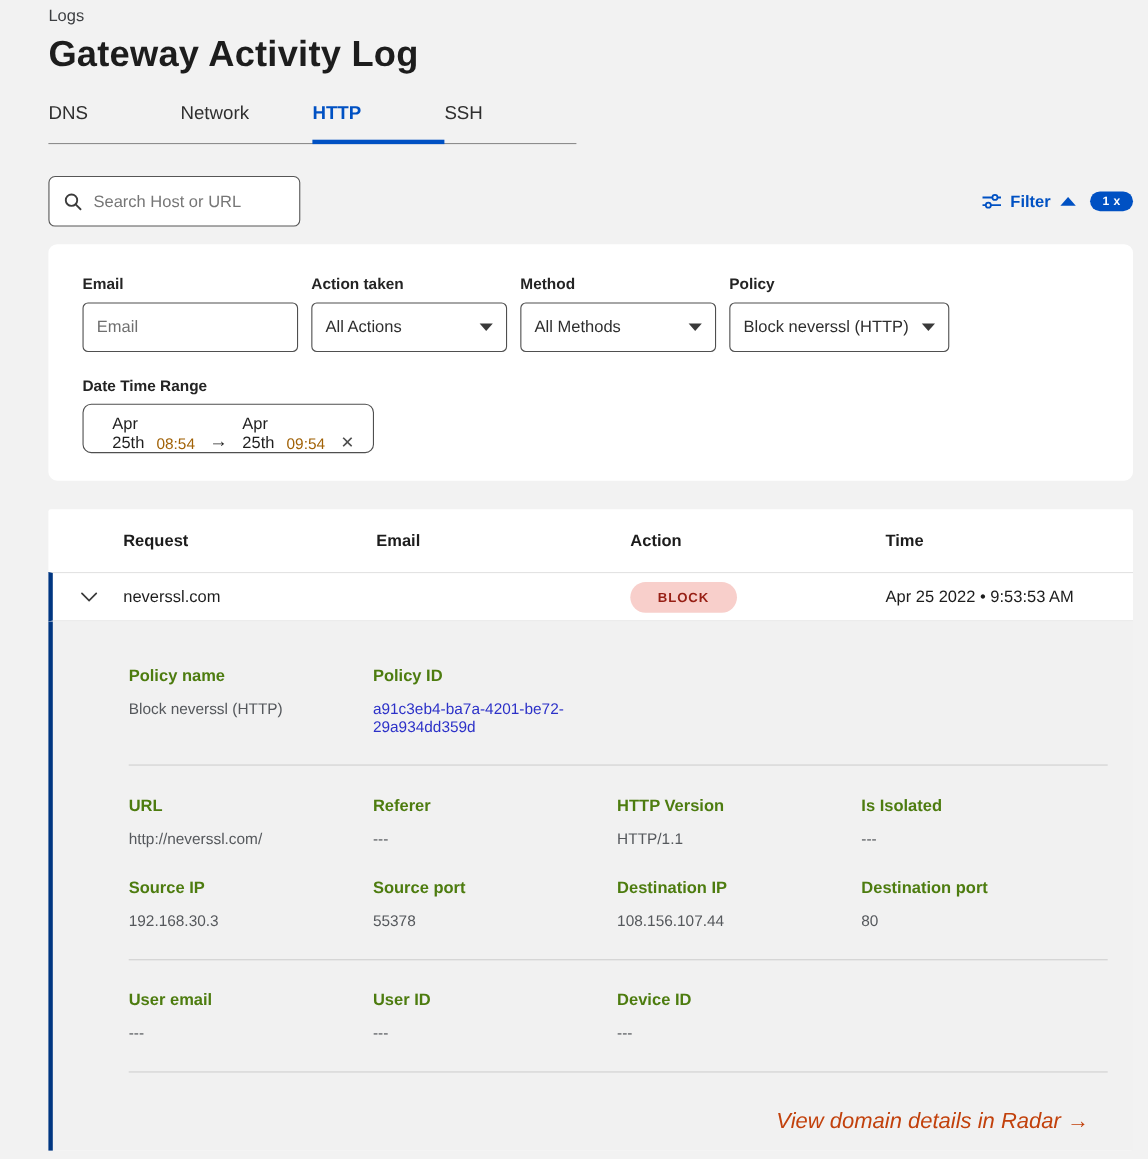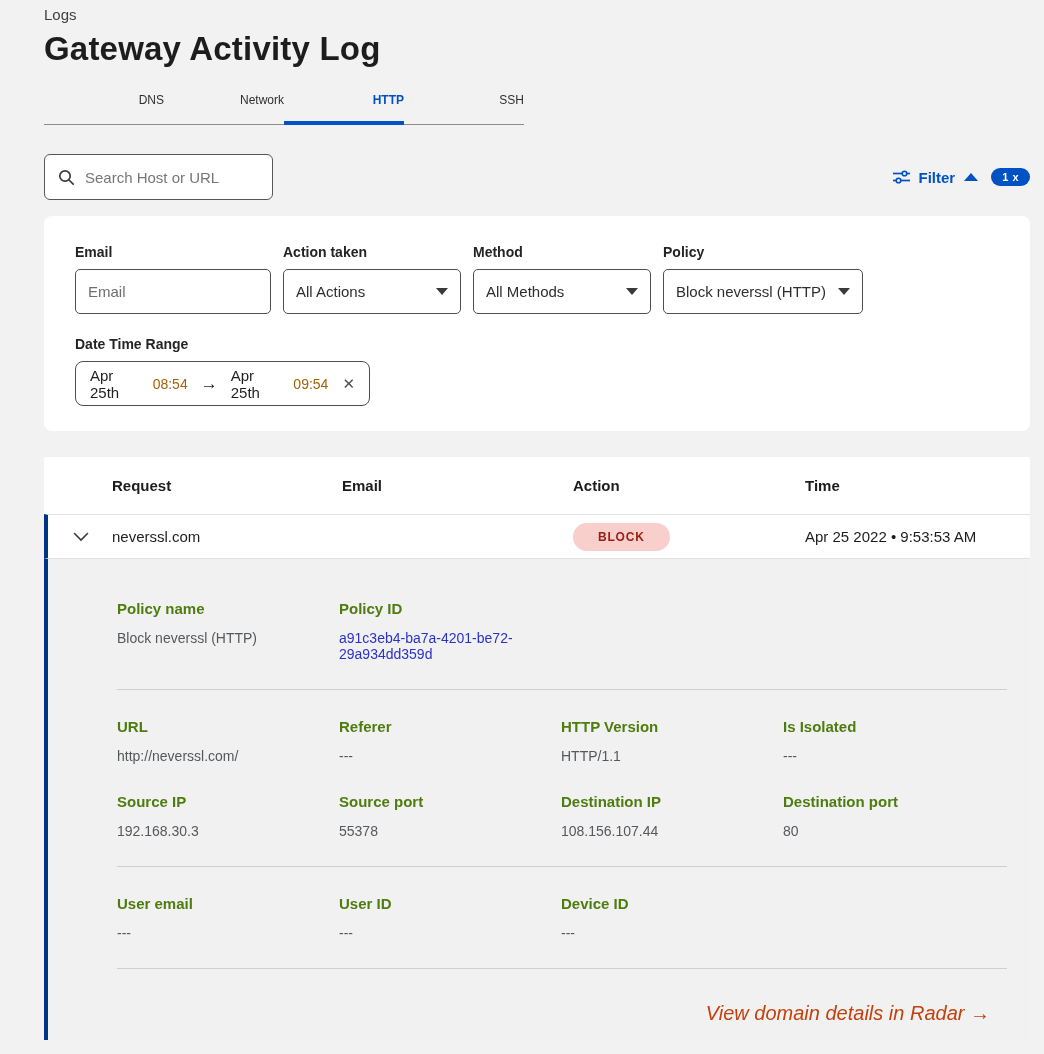--- a/index.html
+++ b/index.html
@@ -10,21 +10,21 @@
     color:#1f1f1f;
   }
   .page { padding:4px 14px 0 44px; }
 
   
   .breadcrumb { font-size:15px; color:#3d3f42; padding-top:2px; }
   .page-title { font-size:33px; font-weight:700; color:#1d1d1d; margin-top:7px; letter-spacing:.2px; }
 
   
   .tabs { display:flex; width:480px; margin-top:16px; border-bottom:1px solid #8d8d8d; }
-  .tab { width:120px; text-align:right; font-size:12px; color:#2f2f2f; padding:9px 0 14px;
+  .tab { width:120px; text-align:left; font-size:17px; color:#2f2f2f; padding:9px 0 14px;
          border-bottom:4px solid transparent; margin-bottom:-1px; cursor:pointer; }
   .tab.active { color:#0051c3; font-weight:700; border-bottom-color:#0051c3; }
 
   
   .toolbar { display:flex; align-items:center; justify-content:space-between; margin-top:29px;gap:24px; }
   .search-box { display:flex; align-items:center; gap:10px; width:229px; height:46px;
                 background:#fff; border:1px solid #565656; border-radius:6px; padding:0 13px; }
   .search-box input { border:none; outline:none; flex:1; font-size:15px; color:#2e2e2e;
                 font-family:inherit; background:transparent; min-width:0; }
   .search-box input::placeholder { color:#767676; }
@@ -41,22 +41,22 @@
   .filters-row { display:flex; gap:12px; }
   .control { height:45px; border:1px solid #4f4f4f; border-radius:5px; background:#fff;
              display:flex; align-items:center; padding:0 12px; font-size:15px; color:#2e2e2e; }
   .control input { border:none; outline:none; width:100%; font-size:15px; font-family:inherit; }
   .control input::placeholder { color:#6f6f6f; }
   .select { justify-content:space-between; cursor:pointer; }
   .caret-down { width:0; height:0; border-left:6px solid transparent; border-right:6px solid transparent;
                 border-top:7px solid #3a3a3a; margin-left:8px; }
   .w196{width:196px} .w198{width:178px} .w200{width:200px}
   .dtr-label { margin-top:22px; }
-  .date-range { width:295px; height:45px; border:1px solid #4f4f4f; border-radius:8px;
-                display:flex; align-items:center; gap:11px; padding:0 14px; background:#fff; }
+  .date-range { width:265px; height:45px; border:1px solid #4f4f4f; border-radius:8px;
+                display:flex; align-items:flex-end; gap:11px; padding:0 26px; background:#fff; }
   .date-part { font-size:15px; color:#1f1f1f; }
   .time-part { font-size:14px; color:#a16207; }
   .range-arrow { font-size:17px; color:#1f1f1f; margin:0 2px; }
   .clear-x { color:#4e4e4e; font-size:15px; margin-left:3px; cursor:pointer; }
 
   
   .table-card { background:#fff; border-radius:2px; margin-top:26px; }
   .thead { display:grid; grid-template-columns:68px 230px 231px 232px 1fr; align-items:center; height:57px; }
   .thead div { font-size:15px; font-weight:700; color:#1c1c1c; }
   .trow { display:grid; grid-template-columns:64px 230px 231px 232px 1fr; align-items:center; height:45px;

